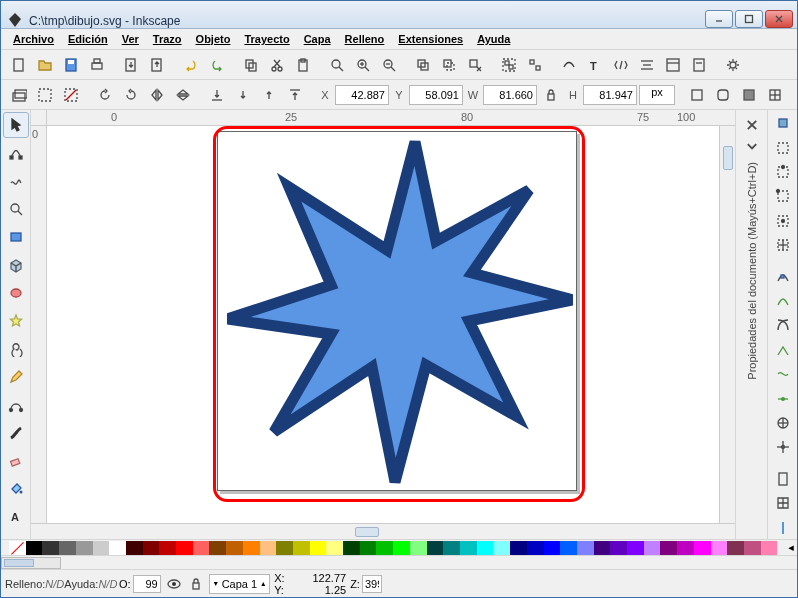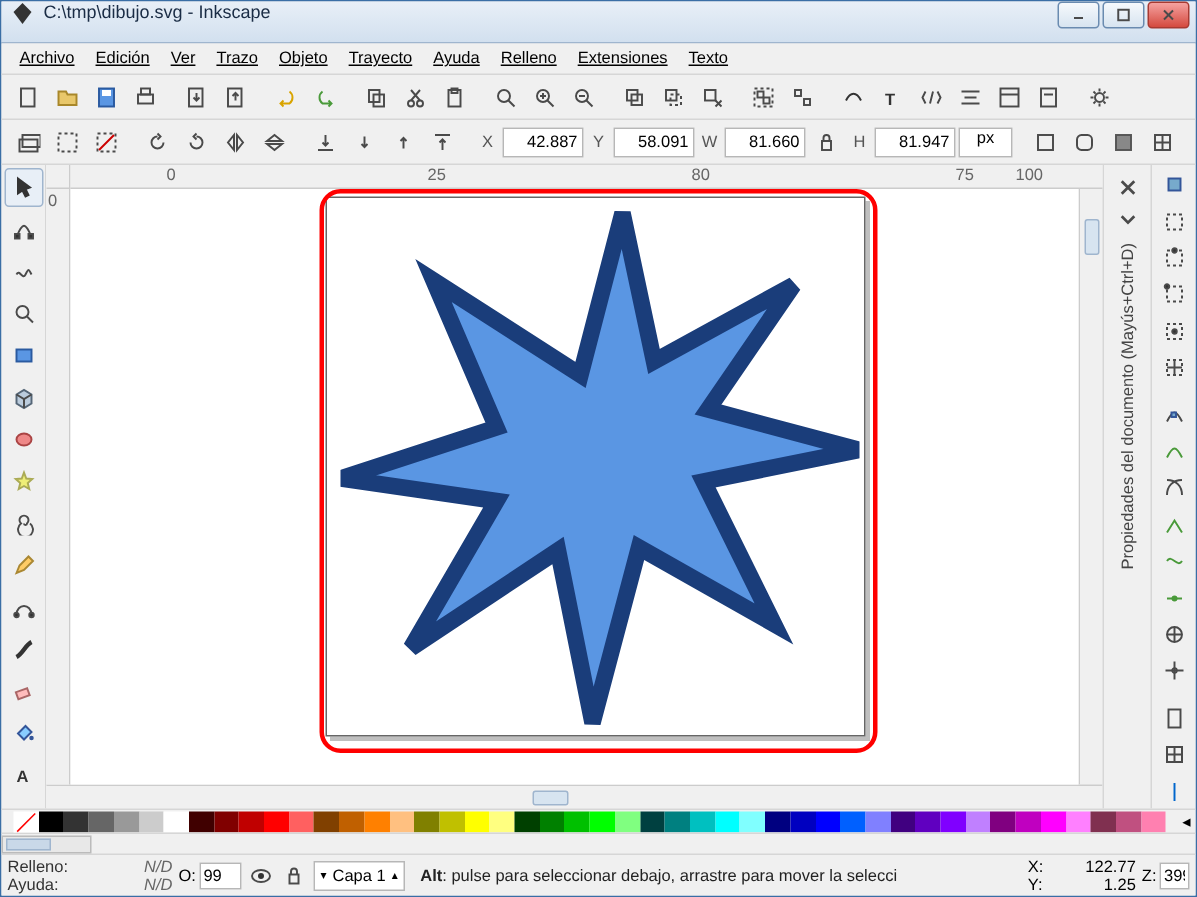--- a/index.html
+++ b/index.html
@@ -1,31 +1,31 @@
 <!DOCTYPE html>
 <html><head>
 <meta charset="utf-8">
 <style>
 * { box-sizing: border-box; margin: 0; padding: 0; font-family: "Segoe UI", Tahoma, sans-serif; font-size: 11px; }
 body { background: #fff; width: 798px; height: 598px; overflow: hidden; }
 
 
 .window { width: 798px; height: 598px; border: 1px solid #3a6ea5; display: flex; flex-direction: column; background: #f0f0f0; }
-.titlebar { height: 28px; background: linear-gradient(#e8eff7,#d2e0ef); display: flex; align-items: flex-start; border-bottom: 1px solid #9fb5ce; }
+.titlebar { height: 28px; background: linear-gradient(#e8eff7,#d2e0ef); display: flex; align-items: flex-end; border-bottom: 1px solid #9fb5ce; }
 .titlebar .app-icon { width: 16px; height: 16px; margin: 0 6px; }
 .titlebar .title { flex: 1; color: #1a2c45; font-size: 12px; }
 .winbtns { display: flex; gap: 2px; margin-right: 4px; }
 .winbtn { width: 28px; height: 18px; border: 1px solid #6a8bb0; border-radius: 3px; display: flex; align-items: center; justify-content: center; background: linear-gradient(#f6f9fc,#d7e4f0); cursor: default; }
 .winbtn.close { background: linear-gradient(#f5a2a0,#d44a3f); border-color: #a83a32; color: #fff; }
 .winbtn svg { width: 10px; height: 10px; }
 
 
 .menubar { height: 21px; background: #f0f0f0; display: flex; align-items: center; padding: 0 6px; gap: 2px; border-bottom: 1px solid #d6d6d6; }
 .menuitem { padding: 2px 6px; cursor: default; }
-.menuitem .ul { text-decoration: underline; }
+.menuitem .ul { text-decoration: underline; font-weight: bold; }
 
 
 .toolbar { height: 30px; background: #f0f0f0; display: flex; align-items: center; padding: 0 6px; gap: 2px; border-bottom: 1px solid #d6d6d6; }
 .tbtn { width: 24px; height: 24px; border: 1px solid transparent; border-radius: 3px; display: flex; align-items: center; justify-content: center; cursor: default; }
 .sep { width: 6px; }
 .coord-label { width: 16px; text-align: center; color: #555; }
 .coord-input { width: 54px; height: 20px; border: 1px solid #b7b7b7; background: #fff; padding: 0 3px; text-align: right; }
 .unit-select { width: 36px; height: 20px; border: 1px solid #b7b7b7; background: #fff; text-align: center; }
 
 
@@ -62,26 +62,26 @@
 .palette { flex: 1; height: 14px; display: flex; margin: 0 8px; }
 .swatch { flex: 1; height: 14px; }
 .swatch.none { background: #fff; position: relative; }
 .swatch.none::after { content:""; position:absolute; left:0; top:50%; width:100%; border-top:1px solid red; transform: rotate(-45deg); }
 .pal-scroll { width: 60px; height: 12px; background: #e8e8e8; border: 1px solid #bbb; margin: 0 8px 0 0; position:relative; }
 .pal-scroll .thumb { position:absolute; left:2px; top:1px; width:30px; height:8px; background:#c9d8e8; border:1px solid #9fb5ce; }
 .pal-menu { width:12px; text-align:center; cursor:default; }
 
 
 .statusbar { height: 28px; background: #f0f0f0; display: flex; align-items: center; border-top: 1px solid #d6d6d6; padding: 0 4px; gap: 4px; }
-.status-fillstroke { display: flex; flex-direction: column; font-size: 10px; width: 110px; }
+.status-fillstroke { display: flex; flex-direction: row; font-size: 10px; width: 110px; }
 .status-fillstroke div { display: flex; justify-content: space-between; }
 .status-fillstroke .lab { color: #333; }
 .status-fillstroke .val { font-style: italic; color: #666; }
 .status-opacity { display:flex; align-items:center; gap:2px; }
-.status-opacity input { width:28px; height:18px; border:1px solid #b7b7b7; text-align:left; padding:0 2px; }
+.status-opacity input { width:28px; height:18px; border:1px solid #b7b7b7; text-align:right; padding:0 2px; }
 .layer-box { height:20px; border:1px solid #b7b7b7; background:#fff; display:flex; align-items:center; padding:0 4px; gap:4px; }
 .layer-box .arrow { font-size:8px; }
 .status-msg { flex:1; overflow:hidden; white-space:nowrap; font-size:11px; color:#222; padding:0 6px; }
 .status-coords { display:flex; flex-direction:column; font-size:10px; width:72px; }
 .status-coords div { display:flex; justify-content:space-between; }
 .status-zoom { display:flex; align-items:center; gap:2px; }
 .status-zoom input { width:20px; height:18px; border:1px solid #b7b7b7; text-align:right; padding:0 2px; }
 
 
 svg { stroke:#4a4a4a; stroke-width:1.3; fill:none; }
@@ -117,24 +117,24 @@
     </div>
   </div>
 
   <div class="menubar">
     <div class="menuitem"><span class="ul">Archivo</span></div>
     <div class="menuitem"><span class="ul">Edición</span></div>
     <div class="menuitem"><span class="ul">Ver</span></div>
     <div class="menuitem"><span class="ul">Trazo</span></div>
     <div class="menuitem"><span class="ul">Objeto</span></div>
     <div class="menuitem"><span class="ul">Trayecto</span></div>
-    <div class="menuitem"><span class="ul">Ayuda</span></div>
+    <div class="menuitem"><span class="ul">Capa</span></div>
     <div class="menuitem"><span class="ul">Relleno</span></div>
     <div class="menuitem"><span class="ul">Extensiones</span></div>
-    <div class="menuitem"><span class="ul">Texto</span></div>
+    <div class="menuitem"><span class="ul">Ayuda</span></div>
   </div>
 
   <div class="toolbar">
     <div class="tbtn">
         <svg viewBox="0 0 16 16">
           <rect x="3" y="2" width="9" height="12"></rect>
         </svg>
       </div>
     <div class="tbtn">
         <svg viewBox="0 0 16 16">
@@ -721,21 +721,20 @@
         <svg viewBox="0 0 16 16">
           <rect x="5" y="7" width="6" height="6"></rect>
           <path d="M6 7V5a2 2 0 0 1 4 0v2"></path>
         </svg>
       </div>
     <div class="layer-box">
       <span class="arrow">▾</span>
       <span>Capa 1</span>
       <span class="arrow">▴</span>
     </div>
-    <div class="status-msg"><b>Alt</b><span id="restmsg">: pulse para seleccionar debajo, arrastre para mover la selecci</span></div>
     <div class="status-coords">
       <div>
           <span>X:</span>
           <span>122.77</span>
         </div>
       <div>
           <span>Y:</span>
           <span>1.25</span>
         </div>
     </div>

